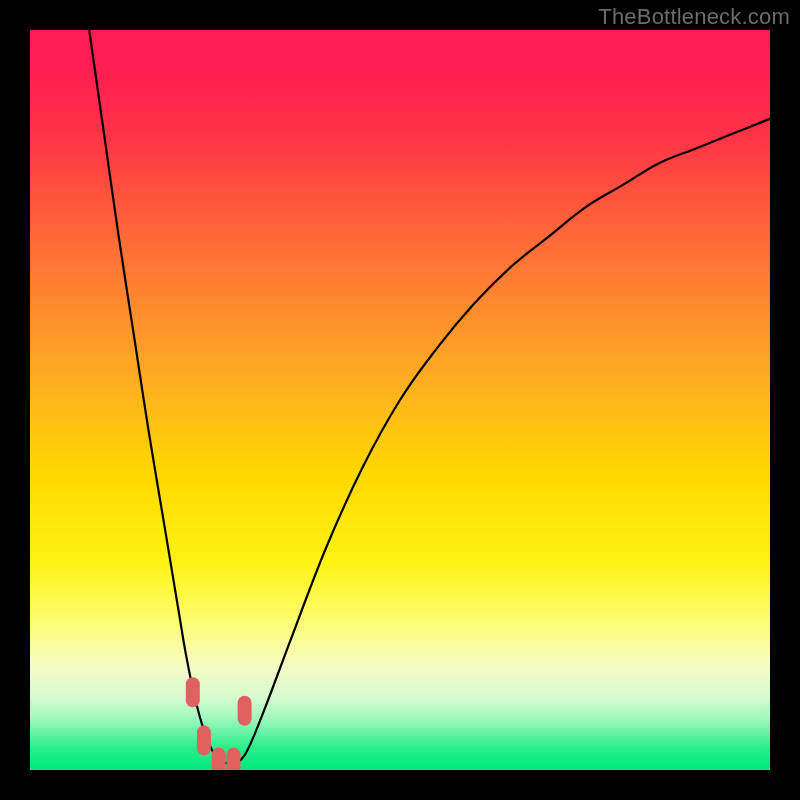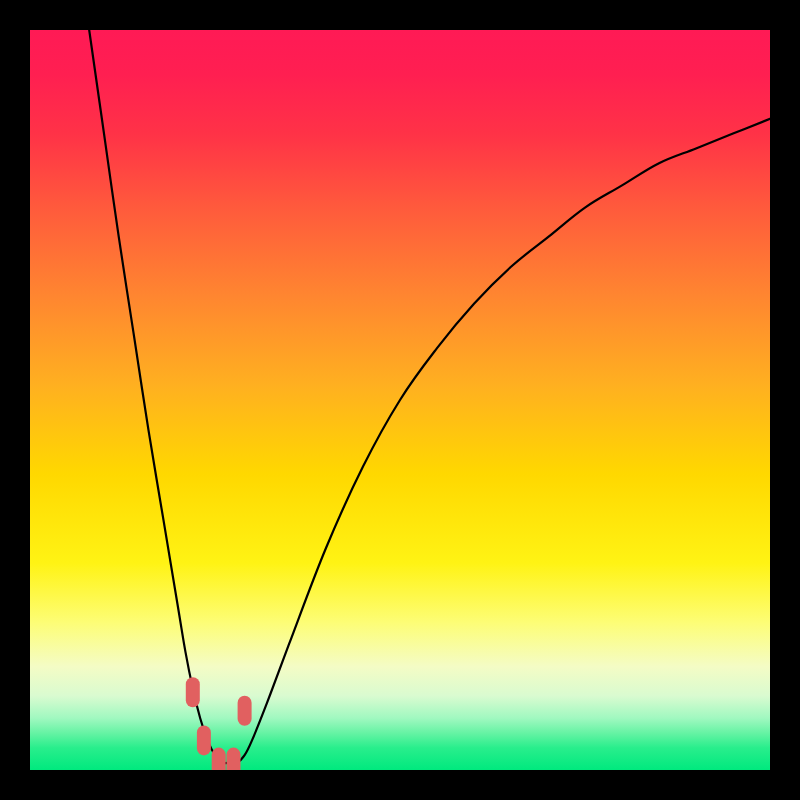--- a/index.html
+++ b/index.html
@@ -61,20 +61,21 @@
     width: 740px;
     height: 740px;
     z-index: 5;
   }
 </style>
 </head>
 <body>
 
 <div class="outer">
 
+  <div class="watermark">TheBottleneck.com</div>
 
   <div class="plot">
     <div class="gradient"></div>
 
     <svg class="curve" viewBox="0 0 740 740" preserveAspectRatio="none">
       <path id="curvePath" fill="none" stroke="#000" stroke-width="2.2" stroke-linecap="round" stroke-linejoin="round" d="M 59.2 0 C 61.864000000000004 18.648000000000003, 68.672 66.30400000000002, 74 103.60000000000002 C 79.328 140.89600000000002, 83.472 171.23600000000005, 88.8 207.20000000000005 C 94.128 243.16400000000004, 98.272 268.76800000000003, 103.60000000000001 303.40000000000003 C 108.92800000000001 338.03200000000004, 113.072 366.29999999999995, 118.4 399.59999999999997 C 123.72800000000001 432.9, 127.87199999999999 456.43199999999996, 133.2 488.4 C 138.528 520.3679999999999, 144.004 553.224, 148 577.2 C 151.996 601.176, 152.736 606.948, 155.4 621.6 C 158.06400000000002 636.2520000000001, 160.136 646.612, 162.8 658.6 C 165.46400000000003 670.5880000000001, 167.53600000000003 678.8760000000001, 170.20000000000002 688.2 C 172.864 697.524, 174.936 703.74, 177.6 710.4 C 180.26399999999998 717.06, 182.33599999999998 721.2040000000001, 185 725.2 C 187.66400000000002 729.196, 189.736 731.268, 192.4 732.6 C 195.06400000000002 733.932, 197.136 732.6, 199.8 732.6 C 202.46400000000003 732.6, 204.53600000000003 733.932, 207.20000000000002 732.6 C 209.864 731.268, 211.936 729.196, 214.6 725.2 C 217.26399999999998 721.2040000000001, 218.004 719.7239999999999, 222 710.4 C 225.996 701.076, 230.14000000000001 690.716, 236.8 673.4 C 243.46 656.084, 248.344 642.172, 259 614.2 C 269.656 586.2280000000001, 282.68 549.968, 296 518 C 309.32 486.032, 319.68 463.24, 333 436.6 C 346.32 409.96000000000004, 356.68 391.312, 370 370 C 383.32 348.688, 393.68000000000006 335.516, 407.00000000000006 318.20000000000005 C 420.32000000000005 300.88400000000007, 430.68 288.452, 444 273.8 C 457.32 259.148, 467.68 248.78799999999995, 481 236.79999999999995 C 494.32 224.81199999999995, 504.68 217.85600000000002, 518 207.20000000000005 C 531.32 196.54400000000007, 541.68 186.92400000000004, 555 177.60000000000002 C 568.32 168.276, 578.68 163.39199999999997, 592 155.39999999999998 C 605.32 147.408, 615.68 139.86000000000004, 629 133.20000000000005 C 642.32 126.54000000000005, 652.68 123.72799999999998, 666 118.39999999999998 C 679.32 113.07199999999997, 689.68 108.92800000000003, 703 103.60000000000002 C 716.32 98.27200000000002, 733.34 91.46399999999997, 740 88.79999999999995"></path>
       <g id="markers">
           <rect x="155.8" y="647.3" width="14" height="30" rx="7" fill="#e16060"></rect>
           <rect x="166.89999999999998" y="695.4" width="14" height="30" rx="7" fill="#e16060"></rect>
           <rect x="181.70000000000002" y="717.6" width="14" height="30" rx="7" fill="#e16060"></rect>

